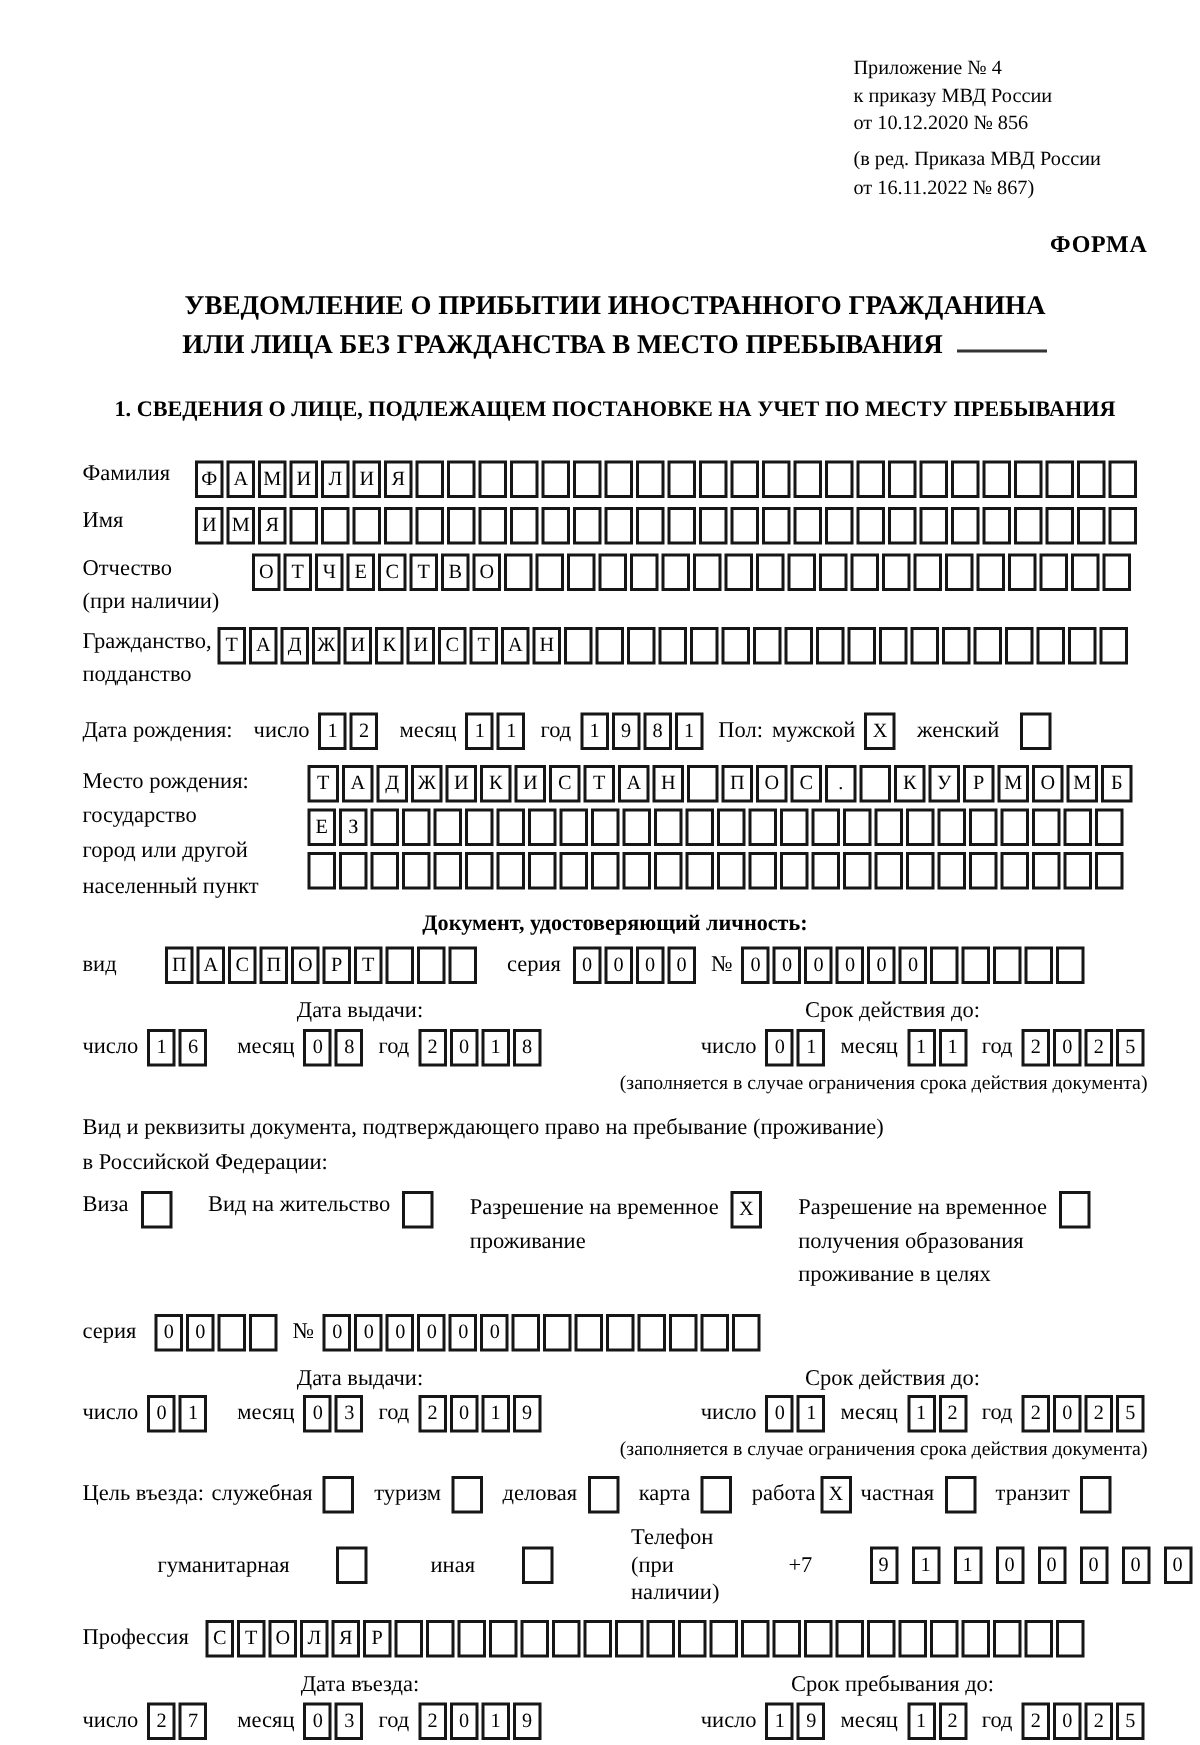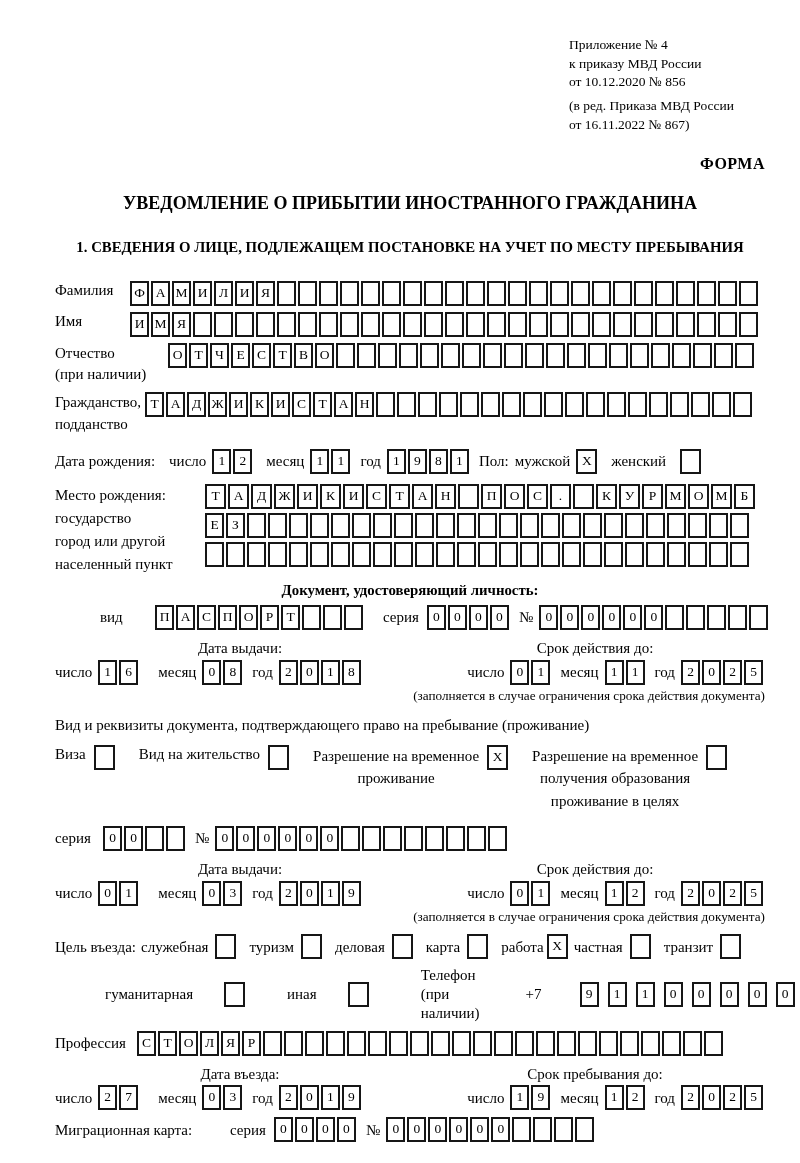--- a/index.html
+++ b/index.html
@@ -40,39 +40,39 @@
   
   .r-bplace{margin-top:10px;}
   .bp-label{width:150px;line-height:1.55;flex:0 0 auto;}
   .bp-rows .cells{display:flex;margin-bottom:4px;}
   .r-bplace .row1 .cell{width:21px;}
 
   
   .doc-head{margin-top:4px;text-align:center;font-weight:bold;font-size:14.8px;}
 
   
-  .r-kind{align-items:center;margin-left:45px;}
+  .r-kind{align-items:center;}
   .w55{width:55px;}
   .gap18{margin-left:18px;margin-right:8px;} .gap8{margin-left:8px;margin-right:6px;}
 
   
   .dates-head{display:flex;margin-top:9px;}
   .dh-left{width:370px;text-align:center;}
   .dh-right{flex:1;text-align:center;}
   .dates-row{display:flex;margin-top:2px;align-items:center;}
   .dg{display:flex;align-items:center;}
   .dg-left{width:370px;}
   .dg-right{margin-left:55px;}
   .note{margin-top:3px;text-align:right;font-size:13.2px;}
 
   .para{margin-top:10px;line-height:1.55;}
 
   
   .r-visa{margin-top:7px;}
-  .vlabel{text-align:center;line-height:1.5;}
+  .vlabel{text-align:left;line-height:1.5;}
   .r-visa .cell{margin-left:8px;}
   .r-visa .item{display:flex;align-items:flex-start;}
   .r-visa .item + .item{margin-left:22px;}
 
   
   .r-rser{margin-top:14px;align-items:center;}
   .w48{width:48px;}
 
   
   .r-purpose{margin-top:9px;align-items:center;}
@@ -101,20 +101,21 @@
     <div>к приказу МВД России</div>
     <div>от 10.12.2020 № 856</div>
     <div class="edition">(в ред. Приказа МВД России</div>
     <div>от 16.11.2022 № 867)</div>
   </div>
 
   <div class="forma">ФОРМА</div>
 
   <div class="title">
     <div>УВЕДОМЛЕНИЕ О ПРИБЫТИИ ИНОСТРАННОГО ГРАЖДАНИНА</div>
+    <div><span>ИЛИ ЛИЦА БЕЗ ГРАЖДАНСТВА В МЕСТО ПРЕБЫВАНИЯ</span><span class="title-underline"></span></div>
   </div>
 
   <div class="sect">1. СВЕДЕНИЯ О ЛИЦЕ, ПОДЛЕЖАЩЕМ ПОСТАНОВКЕ НА УЧЕТ ПО МЕСТУ ПРЕБЫВАНИЯ</div>
 
   <div class="frow" style="margin-top:24px">
     <span class="flabel w75">Фамилия</span>
     <span class="cells">
         <span class="cell">Ф</span>
         <span class="cell">А</span>
         <span class="cell">М</span>
@@ -458,20 +459,21 @@
           <span class="cell">0</span>
           <span class="cell">2</span>
           <span class="cell">5</span>
         </span>
     </div>
   </div>
   <div class="note">(заполняется в случае ограничения срока действия документа)</div>
 
   <div class="para">
     <div>Вид и реквизиты документа, подтверждающего право на пребывание (проживание)</div>
+    <div>в Российской Федерации:</div>
   </div>
 
   <div class="frow r-visa">
     <div class="item">
       <span>Виза</span>
       <span class="cell cb"></span>
     </div>
     <div class="item">
       <span>Вид на жительство</span>
       <span class="cell cb"></span>

